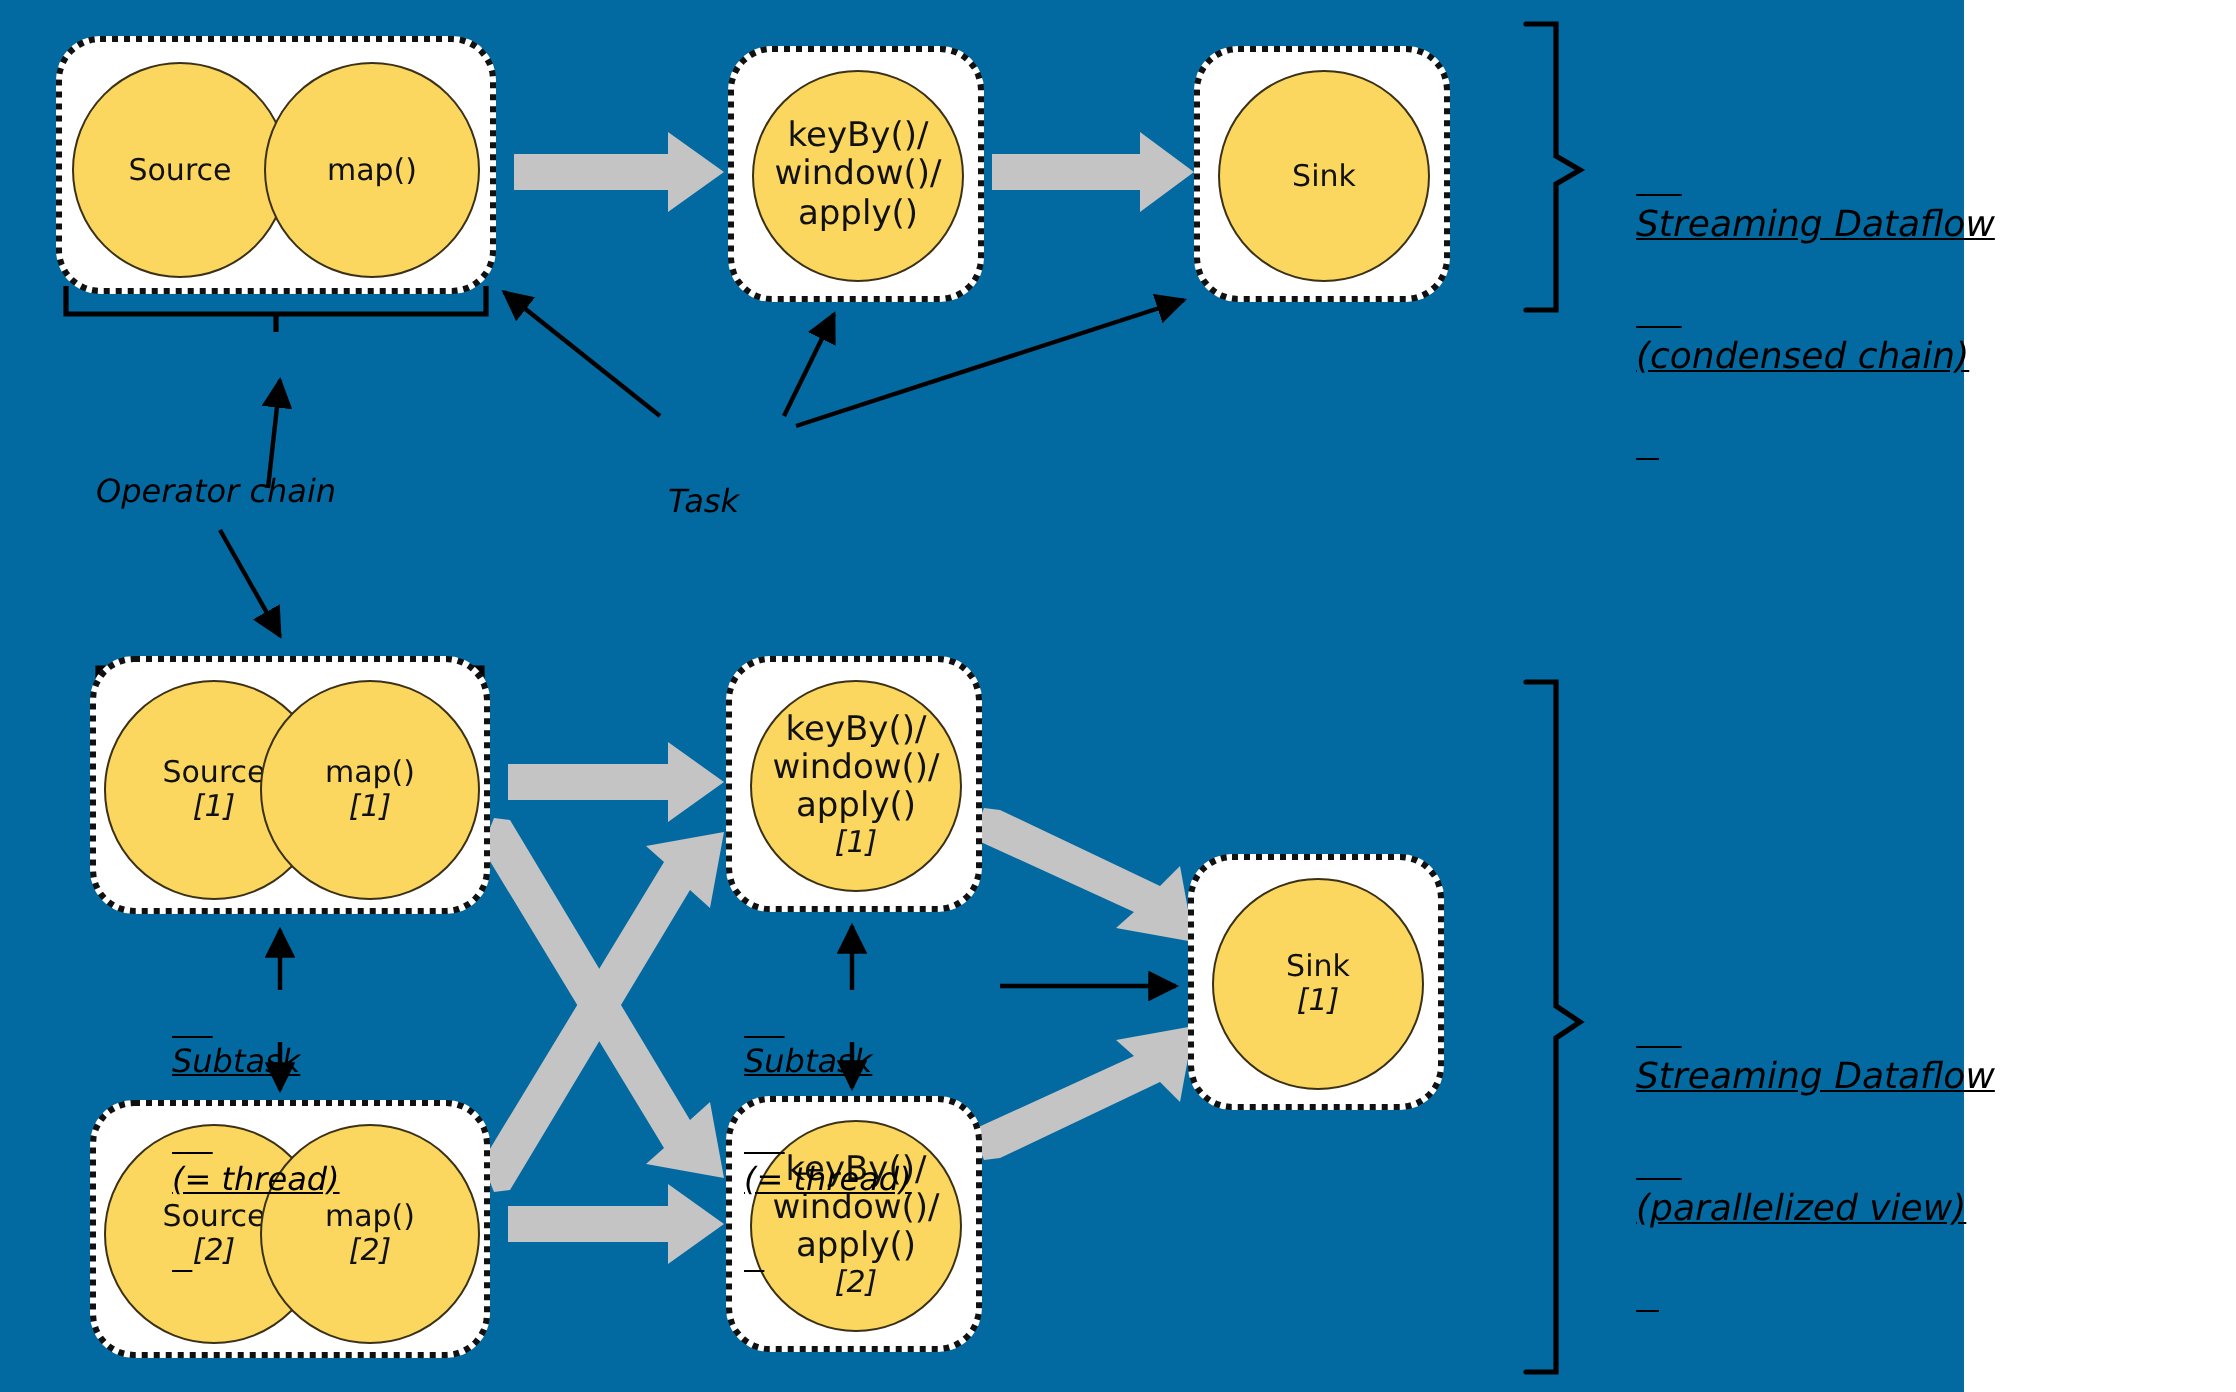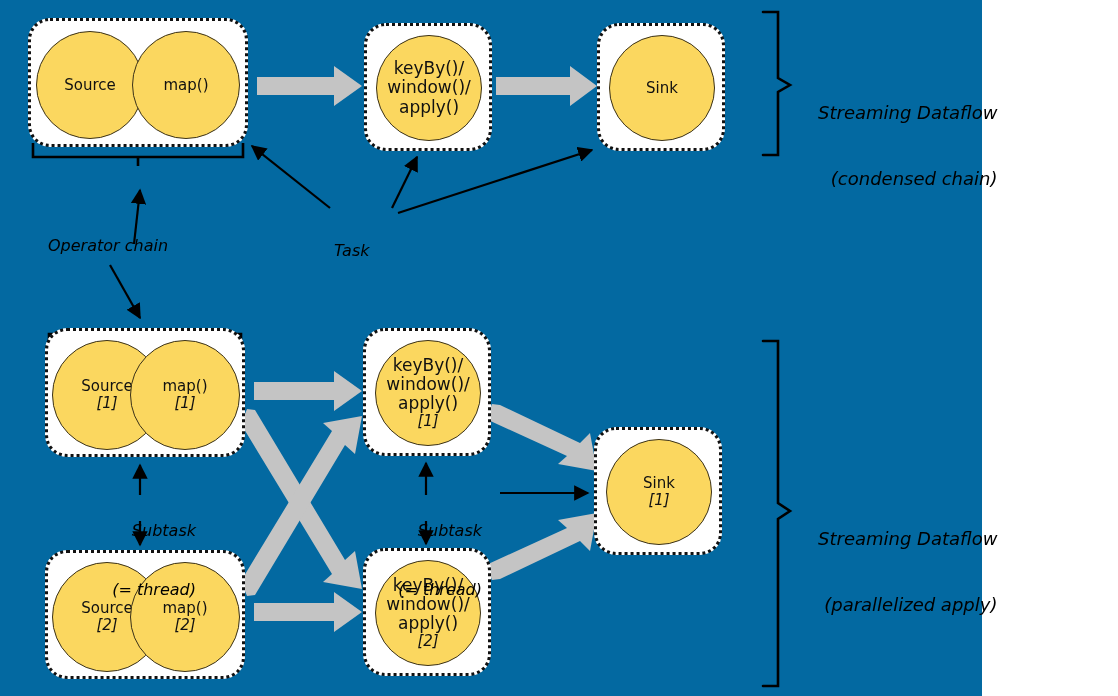--- a/index.html
+++ b/index.html
@@ -39,21 +39,21 @@
   
   .anno{
     position:absolute;
     font-style:italic;
     font-size:16px;
     color:#000;
     white-space:pre;
     line-height:1.22;
   }
   .anno.big{font-size:18px;}
-  .anno.center{text-align:right;}
+  .anno.center{text-align:left;text-decoration:underline;}
 
   .watermark{
     position:absolute;
     font-size:17px;
     color:#b9b9b9;
     letter-spacing:1px;
     font-family:"DejaVu Sans","Liberation Sans",sans-serif;
   }
 </style>
 </head>
@@ -230,17 +230,17 @@
     <div>(= thread)</div>
   </div>
 
   <div class="anno center" style="left:372px;top:482px;width:110px;">
     <div>Subtask</div>
     <div>(= thread)</div>
   </div>
 
   <div class="anno big center" style="left:818px;top:484px;">
     <div>Streaming Dataflow</div>
-    <div>(parallelized apply)</div>
+    <div>(parallelized view)</div>
   </div>
 
 
 </div>
 
 </body></html>

